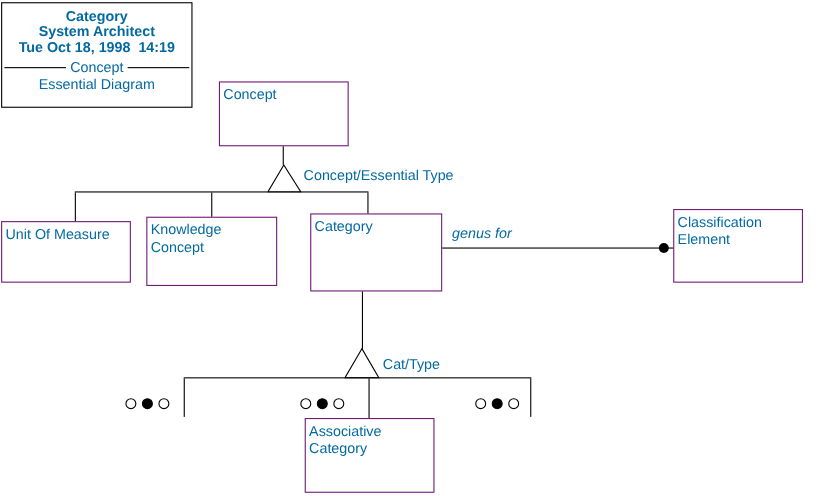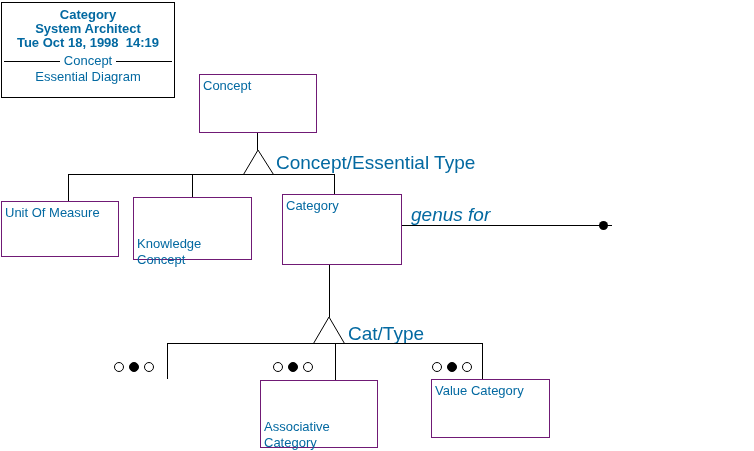--- a/index.html
+++ b/index.html
@@ -4,23 +4,23 @@
 <style>
   html,body{margin:0;padding:0;background:#fff;}
   .canvas{
     position:relative;width:754px;height:451px;background:#ffffff;
     font-family:"Liberation Sans","DejaVu Sans",sans-serif;color:#0369a1;overflow:hidden;
   }
   .node{
     position:absolute;border:1px solid #701a75;background:#ffffff;box-sizing:border-box;
     font-size:13px;line-height:16px;padding:3px 2px 0 3px;
   }
-  .wrap2{display:block;width:86px;margin-top:35px;}
+  .wrap2{display:block;width:86px;}
   .line{position:absolute;background:#000;}
-  .elabel{position:absolute;font-size:19px;white-space:nowrap;}
+  .elabel{position:absolute;font-size:13px;white-space:nowrap;}
   .italic{font-style:italic;}
   .tri{position:absolute;}
   .dot{position:absolute;width:9px;height:9px;background:#000;border-radius:50%;}
   .markers{position:absolute;display:flex;gap:5px;}
   .marker{width:8px;height:8px;border:1px solid #000;border-radius:50%;background:#fff;}
   .marker.filled{background:#000;}
   .hdr{
     position:absolute;left:1px;top:2px;width:174px;height:96px;
     border:1px solid #000;box-sizing:border-box;background:#fff;padding-top:5px;
   }
@@ -56,29 +56,29 @@
   </div>
 
   <div class="node" style="left:133px;top:197px;width:119px;height:63px">
     <span class="wrap2">Knowledge Concept</span>
   </div>
 
   <div class="node" style="left:282px;top:194px;width:120px;height:71px">
     <span>Category</span>
   </div>
 
+  <div class="node" style="left:612px;top:190px;width:118px;height:67px">
+    <span class="wrap2">Classification Element</span>
+  </div>
 
 
-  <div class="node" style="left:260px;top:380px;width:118px;height:68px">
+  <div class="node" style="left:277px;top:380px;width:118px;height:68px">
     <span class="wrap2">Associative Category</span>
   </div>
 
-  <div class="node" style="left:431px;top:379px;width:119px;height:59px">
-    <span>Value Category</span>
-  </div>
 
   <div class="line" style="left:257px;top:133px;width:1px;height:17px"></div>
   <svg class="tri" style="left:243px;top:149px" width="32" height="26" viewBox="0 0 32 26">
     <polygon points="15,1 0.5,25.5 30.5,25.5" fill="#ffffff" stroke="#000000" stroke-width="1"></polygon>
   </svg>
   <span class="elabel" style="left:276px;top:152px">Concept/Essential Type</span>
 
   <div class="line" style="left:68px;top:174px;width:267px;height:1px"></div>
   <div class="line" style="left:68px;top:175px;width:1px;height:26px"></div>
   <div class="line" style="left:192px;top:175px;width:1px;height:22px"></div>

